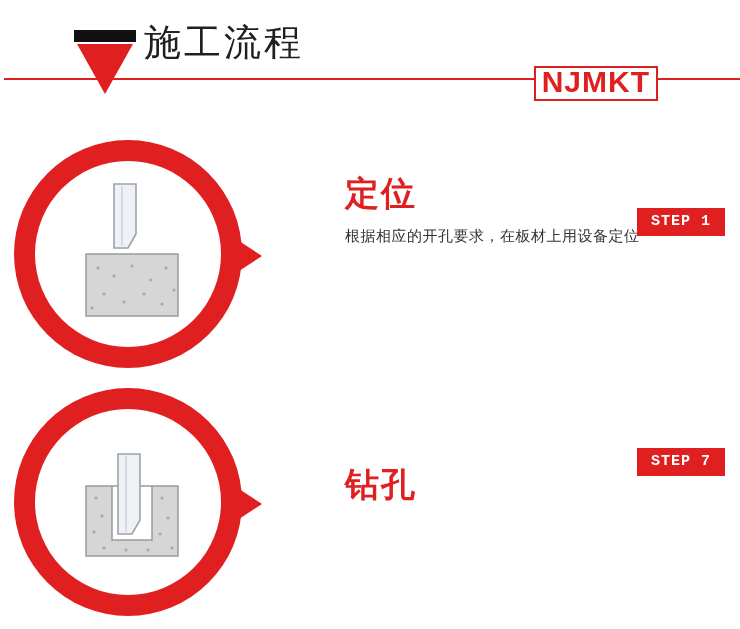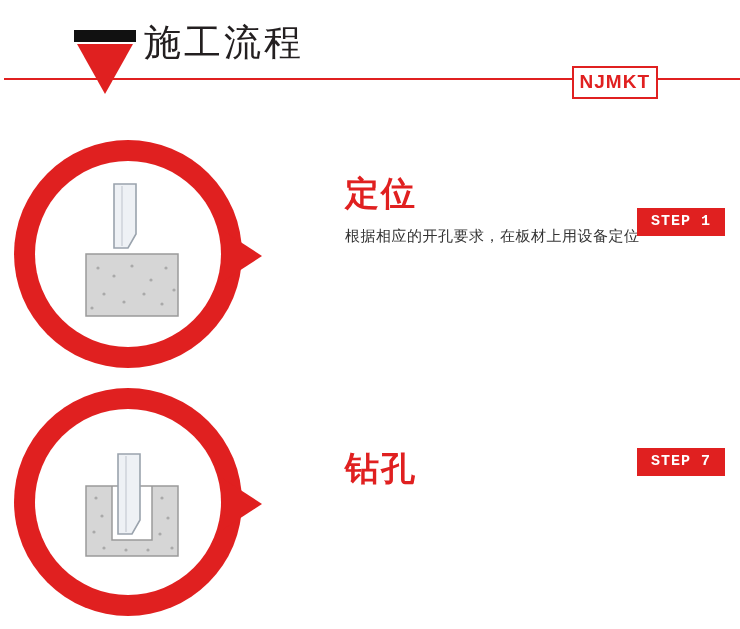--- a/index.html
+++ b/index.html
@@ -69,21 +69,21 @@
   }
   .brand {
     position: absolute;
     right: 50px;
     top: 66px;
     border: 2px solid #e02020;
     padding: 2px 6px 3px 6px;
     background: #ffffff;
   }
   .brand-text {
-    font-size: 19px;
+    font-size: 30px;
     line-height: 24px;
     font-weight: bold;
     color: #e02020;
     letter-spacing: 1px;
     font-family: "Liberation Sans", sans-serif;
   }
 
   
   .step {
     position: absolute;
@@ -144,21 +144,21 @@
   }
   .step-title {
     font-size: 34px;
     line-height: 40px;
     color: #e02020;
     font-weight: bold;
     font-family: "DejaVu Sans", sans-serif;
     letter-spacing: 2px;
   }
   .step-1 .step-title { margin-top: 33px; }
-  .step-2 .step-title { margin-top: 60px; }
+  .step-2 .step-title { margin-top: 76px; }
   .step-desc {
     margin-top: 10px;
     font-size: 15px;
     line-height: 29px;
     color: #333333;
     font-family: Liberation Mono, monospace;
     letter-spacing: 0.5px;
     width: 345px;
   }
   .step-tag {

